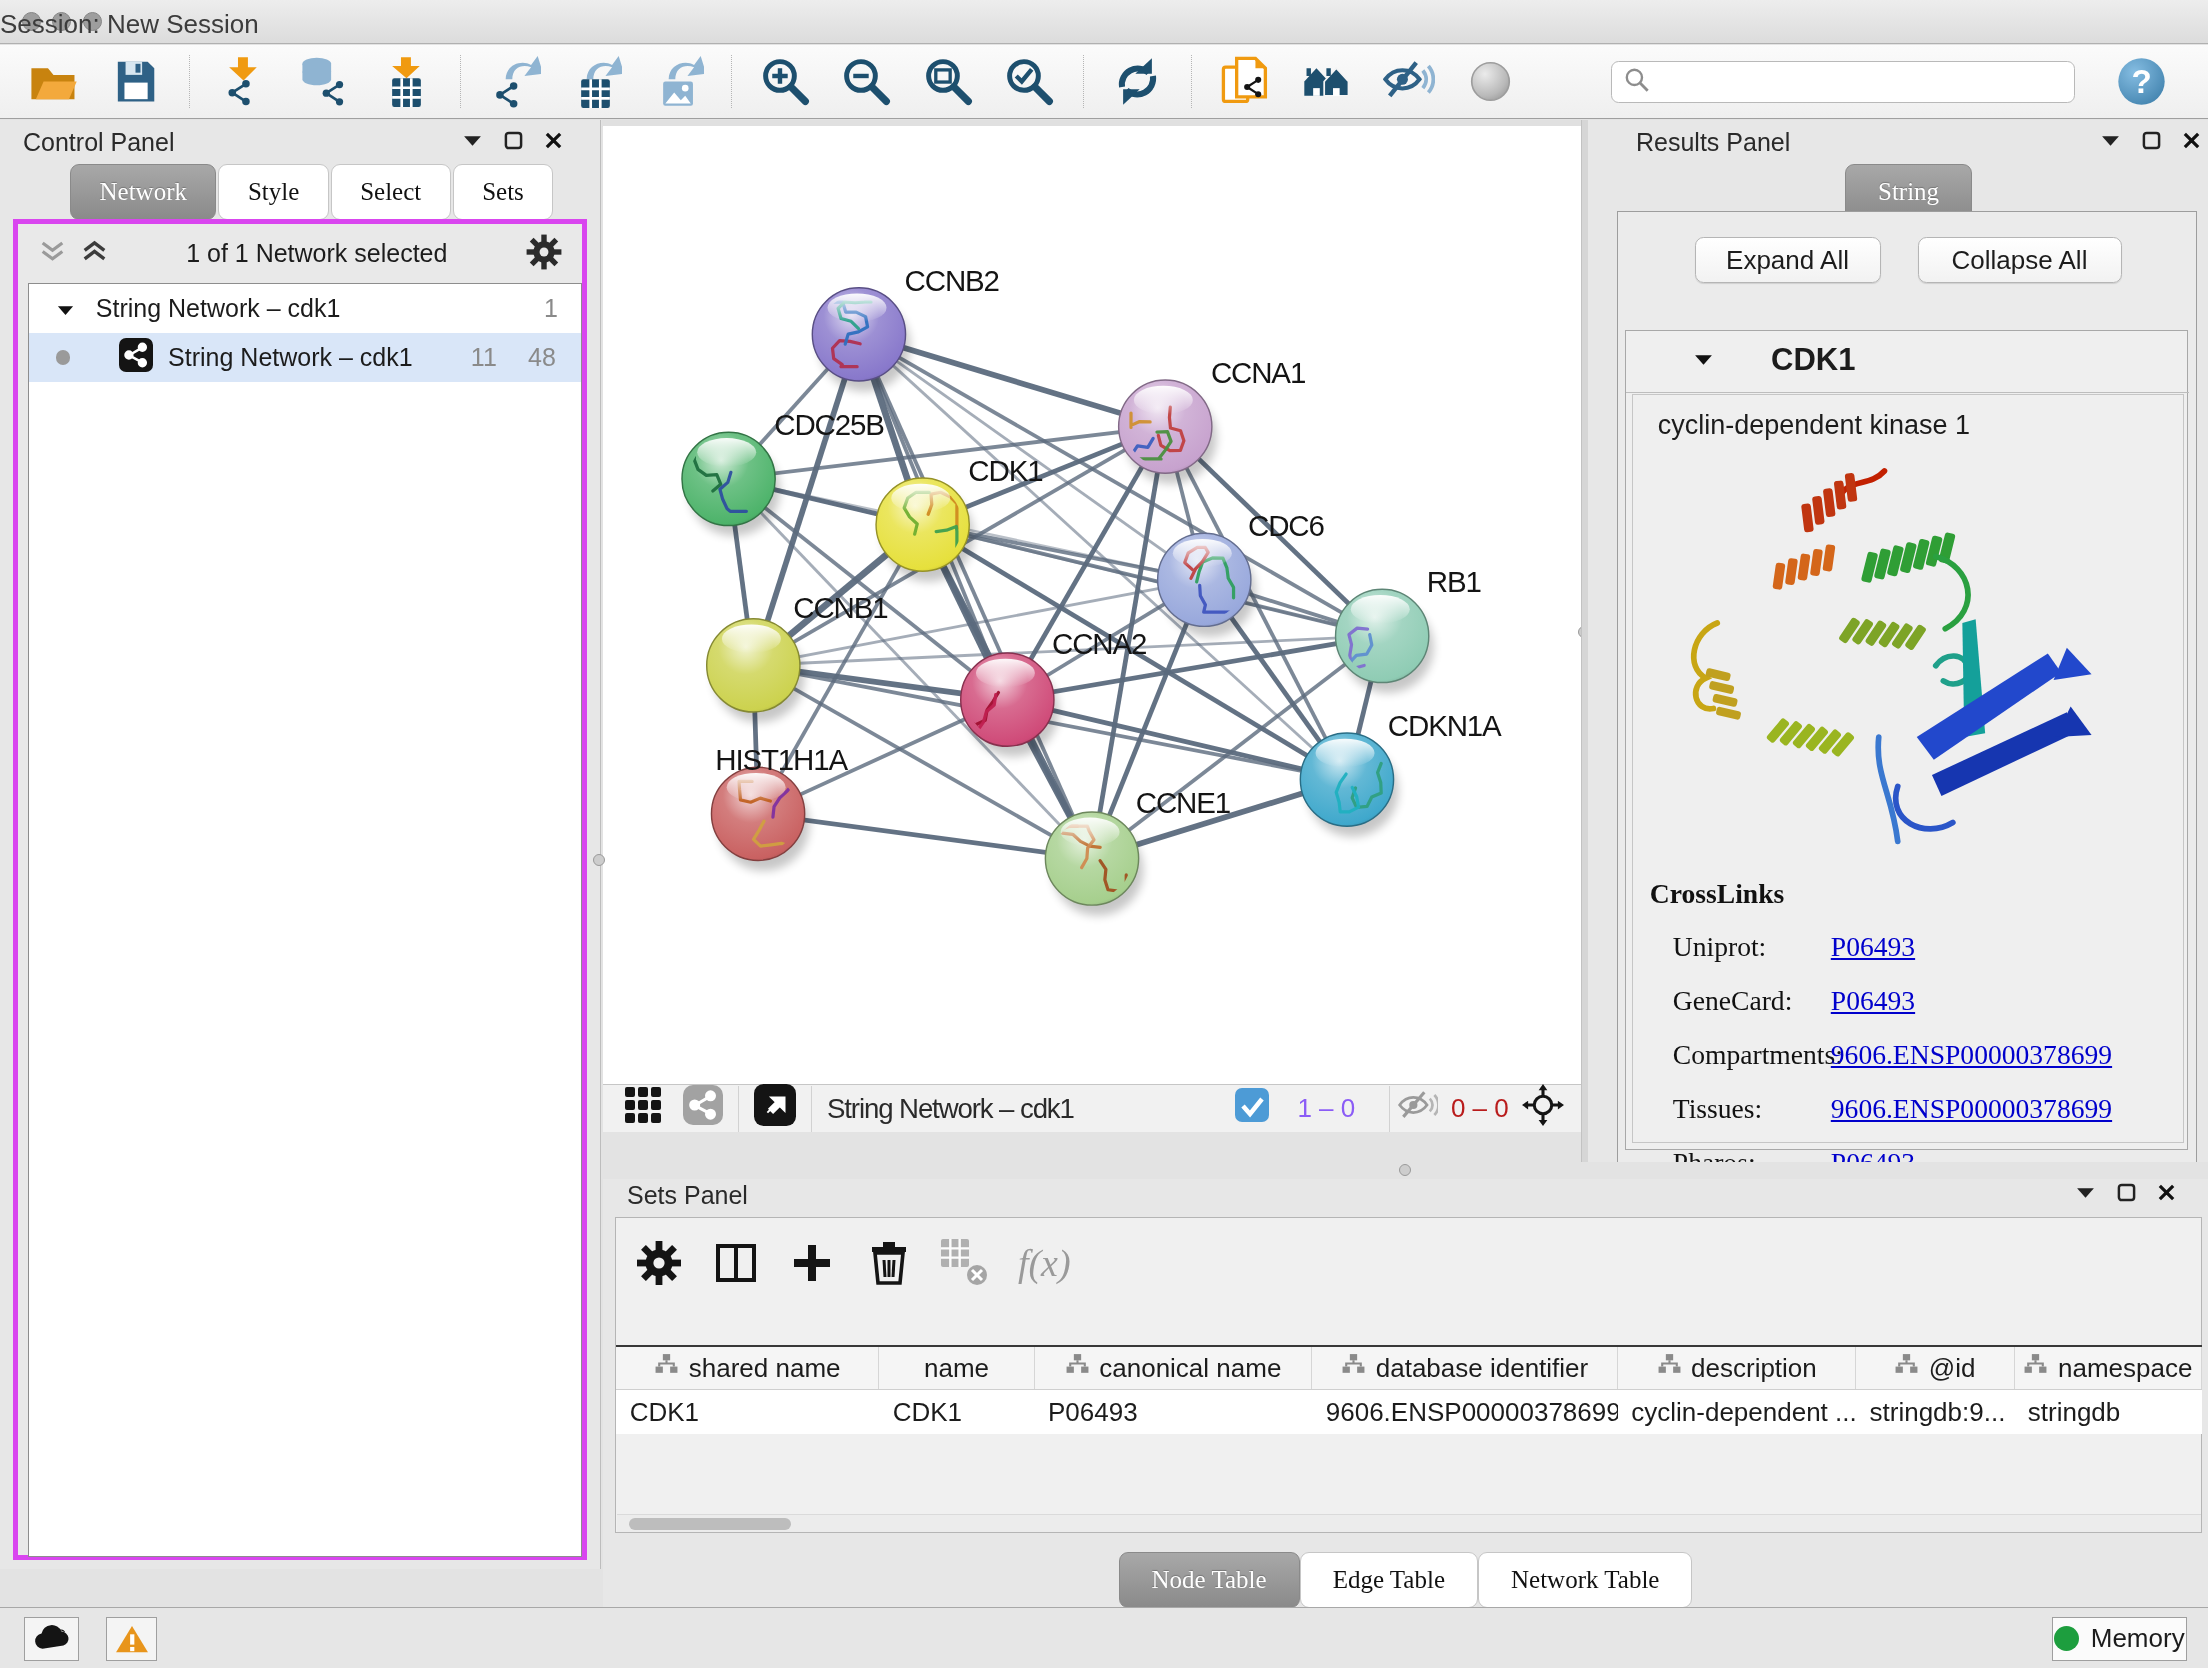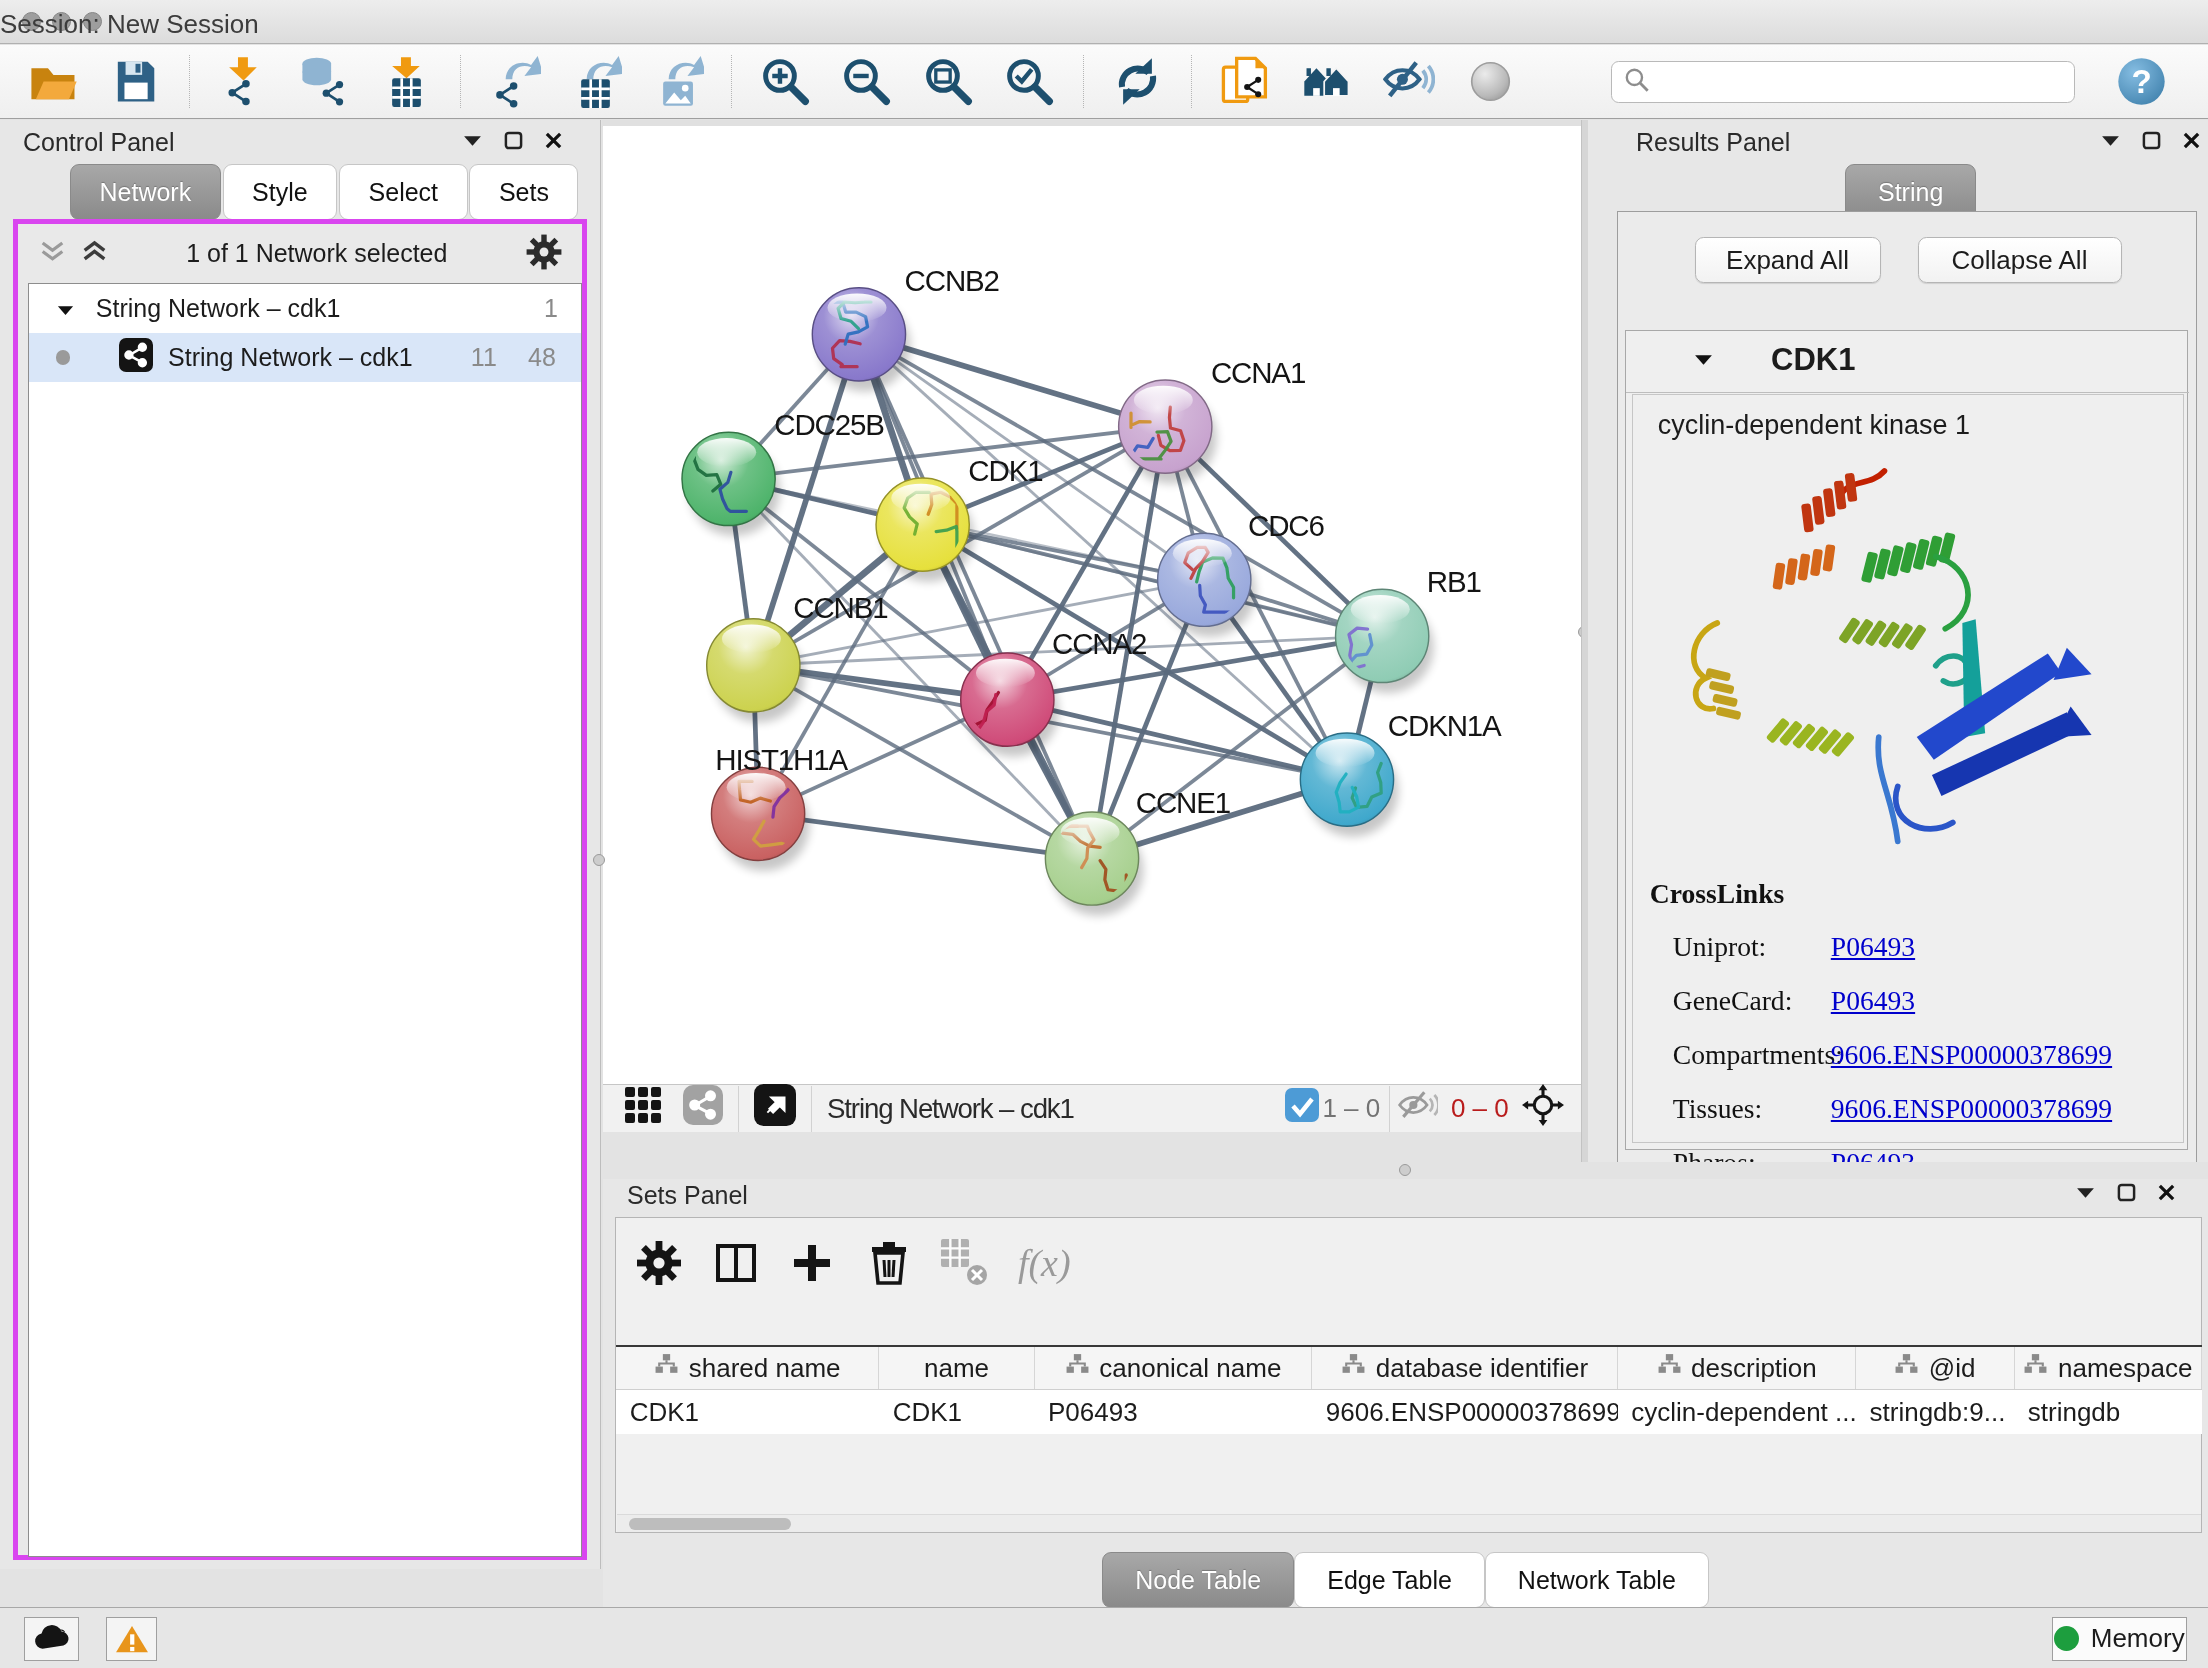--- a/index.html
+++ b/index.html
@@ -20,21 +20,21 @@
   .tb-icon{width:53px;height:53px;display:inline-block;}
   .tb-icon svg{width:53px;height:53px;}
   #search-wrap{margin-left:67px;width:464px;height:42px;background:#fff;border:1px solid #b9b9b9;
                border-radius:7.6px;display:flex;align-items:center;padding-left:11.4px;}
   #search-input{border:none;outline:none;font-size:25px;flex:1;background:transparent;height:38px;}
   #help-btn{margin-left:40px;}
   
   .panel-title{font-size:25px;color:#2a2a2a;}
   .win-ctl{display:flex;align-items:center;gap:21px;}
   .tab{height:56px;display:flex;align-items:center;justify-content:center;font-size:25px;
-       background:#fff;border:1px solid #c6c6c6;border-radius:9px;color:#111;}
+       background:#fff;border:1px solid #c6c6c6;border-radius:9px;color:#111;font-family:Liberation Serif, serif;}
   .tab.active{background:linear-gradient(#a8a8a8,#8a8a8a);color:#fff;border-color:#8a8a8a;
               text-shadow:0 -1px 1px rgba(0,0,0,.25);}
   
   #control-panel{left:0;top:120px;width:601px;height:1449px;background:#e7e7e7;border-right:1px solid #bdbdbd;}
   #cp-tabs{left:70px;top:44px;display:flex;}
   #cp-tabs .tab{margin-right:1.9px;padding:0 28.5px;}
   #cp-inner{left:13.3px;top:99px;width:574px;height:1341px;background:#e9e9e9;border:5px solid #d946ef;}
   #cp-info{left:0;top:3.8px;width:100%;height:51px;display:flex;align-items:center;}
   #cp-list{left:9.5px;top:59px;width:554px;height:1274px;background:#fff;border:1.9px solid #8d8d8d;}
   .tree-row{position:relative;width:100%;height:49px;display:flex;align-items:center;font-size:25px;}
@@ -661,21 +661,21 @@
           <path d="M14 30L28 16M18 14h14v14l-5-5-7 7-4-4 7-7z" fill="#fff" stroke="#fff" stroke-width="2"></path>
         </svg></span>
     <span class="ft-sep"></span>
     <span class="net-label" style="font-size:27.6px">String Network – cdk1</span>
     <span style="flex:1"></span>
     <span class="ft-icon">
       <svg width="34" height="34" viewBox="0 0 34 34">
           <rect width="34" height="34" rx="7" fill="#4d9bd6"></rect>
           <path d="M8 18l7 8 12-15" stroke="#fff" stroke-width="4.5" fill="none"></path>
         </svg></span>
-    <span style="margin:0 3px;color:#737373">1 – 0</span>
+    <span style="margin:0 28px;color:#8b5cf6">1 – 0</span>
     <span class="ft-sep" style="margin:0 5.7px"></span>
     <span class="ft-icon">
       <svg width="42" height="38" viewBox="0 0 46 40">
           <path d="M4 20C12 9 26 9 34 20c-8 11-22 11-30 0z" fill="none" stroke="#9a9a9a" stroke-width="3"></path>
           <circle cx="19" cy="20" r="4.5" fill="#9a9a9a"></circle>
           <line x1="8" y1="33" x2="31" y2="6" stroke="#9a9a9a" stroke-width="3.4"></line>
           <path d="M37 13c4 4 4 10 0 14M42 9c6 6 6 16 0 22" fill="none" stroke="#b5b5b5" stroke-width="3"></path>
         </svg></span>
     <span style="margin:0 13.3px;color:#b91c1c">0 – 0</span>
     <span class="ft-icon" style="margin-right:17px">

